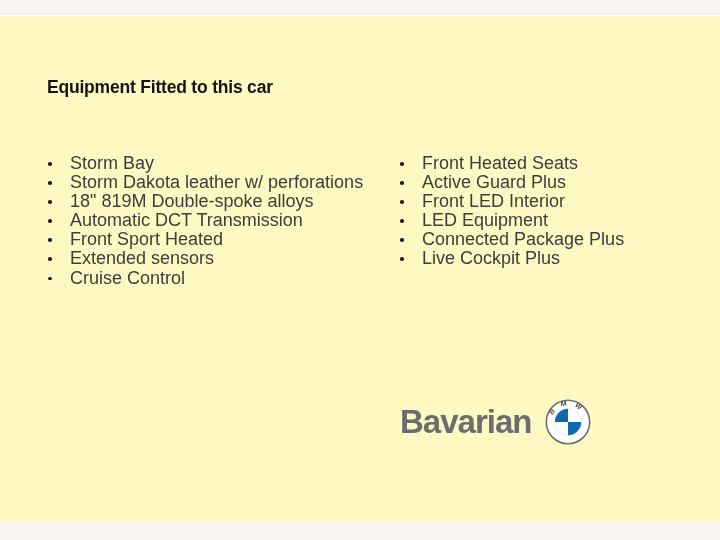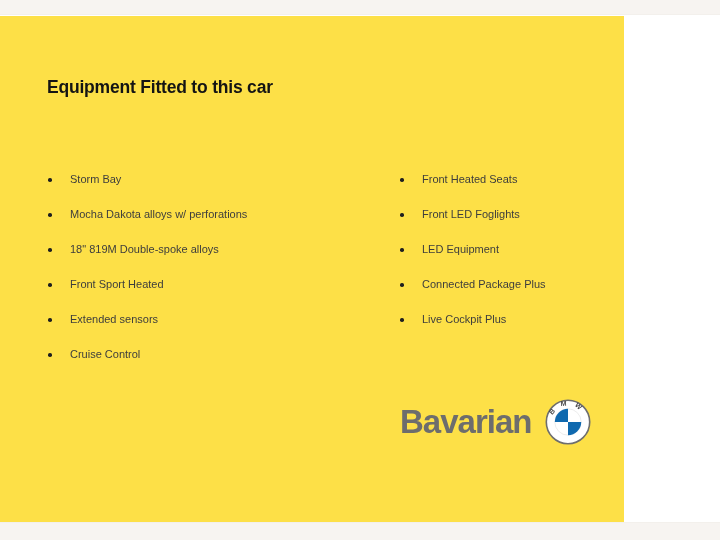--- a/index.html
+++ b/index.html
@@ -11,47 +11,46 @@
   }
   .band {
     position: absolute; left: 0; width: 720px;
     background: #f7f4f1;
   }
   .band.top { top: 0; height: 15px; border-bottom: 1px solid #f3f0ec; }
   .band.bottom { top: 522px; height: 18px; border-top: 1px solid #f3f0ec; }
 
   .card {
     position: absolute; left: 0; top: 16px;
-    width: 624px; height: 506px;
-    background: #fde047;
+    width: 720px; height: 506px;
+    background: #fef9c3;
     padding-left: 12px;
   }
 
   h1.title {
     position: absolute; left: 47px; top: 60px;
     font-size: 17.5px; line-height: 23px;
     font-weight: 700; color: #141414;
     letter-spacing: -0.2px;
   }
 
   ul.equip-list {
     position: absolute; top: 138px;
     list-style: none;
   }
   ul.equip-list.left  { left: 47px;  width: 300px; }
   ul.equip-list.right { left: 399px; width: 280px; }
 
   ul.equip-list li {
     position: relative;
     padding-left: 23px;
-    font-size: 11px;
+    font-size: 18px;
     line-height: 19.1px;
     color: #3d3d3d;
     white-space: nowrap;
-    margin-top: 16px;
   }
   ul.equip-list li .bullet {
     position: absolute; left: 1px; top: 8px;
     width: 3.5px; height: 3.5px;
     border-radius: 50%;
     background: #1f1f1f;
   }
 
   .brand {
     position: absolute; left: 400px; top: 383px;
@@ -71,30 +70,32 @@
 <body>
 
 <div class="band top"></div>
 
 <main class="card">
 
   <h1 class="title">Equipment Fitted to this car</h1>
 
   <ul class="equip-list left">
       <li><span class="bullet"></span><span>Storm Bay</span></li>
-      <li><span class="bullet"></span><span>Mocha Dakota alloys w/ perforations</span></li>
+      <li><span class="bullet"></span><span>Storm Dakota leather w/ perforations</span></li>
       <li><span class="bullet"></span><span>18" 819M Double-spoke alloys</span></li>
+      <li><span class="bullet"></span><span>Automatic DCT Transmission</span></li>
       <li><span class="bullet"></span><span>Front Sport Heated</span></li>
       <li><span class="bullet"></span><span>Extended sensors</span></li>
       <li><span class="bullet"></span><span>Cruise Control</span></li>
     </ul>
 
   <ul class="equip-list right">
       <li><span class="bullet"></span><span>Front Heated Seats</span></li>
-      <li><span class="bullet"></span><span>Front LED Foglights</span></li>
+      <li><span class="bullet"></span><span>Active Guard Plus</span></li>
+      <li><span class="bullet"></span><span>Front LED Interior</span></li>
       <li><span class="bullet"></span><span>LED Equipment</span></li>
       <li><span class="bullet"></span><span>Connected Package Plus</span></li>
       <li><span class="bullet"></span><span>Live Cockpit Plus</span></li>
     </ul>
 
   <div class="brand">
     <span class="brand-name">Bavarian</span>
     <svg class="roundel" viewBox="0 0 46 46" xmlns="http://www.w3.org/2000/svg">
       <circle cx="23" cy="23" r="21.7" fill="#ffffff" stroke="#6e6e6e" stroke-width="1.6"></circle>
       <circle cx="23" cy="23" r="13.2" fill="#ffffff" stroke="#cfcfcf" stroke-width="0.4"></circle>

